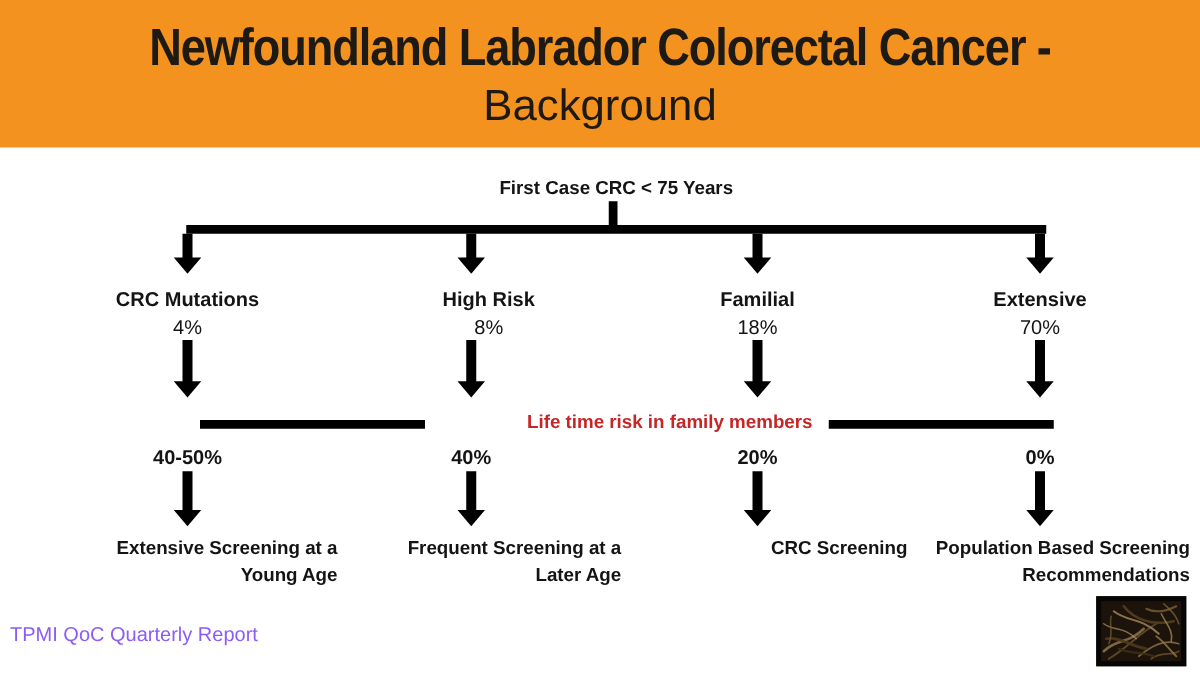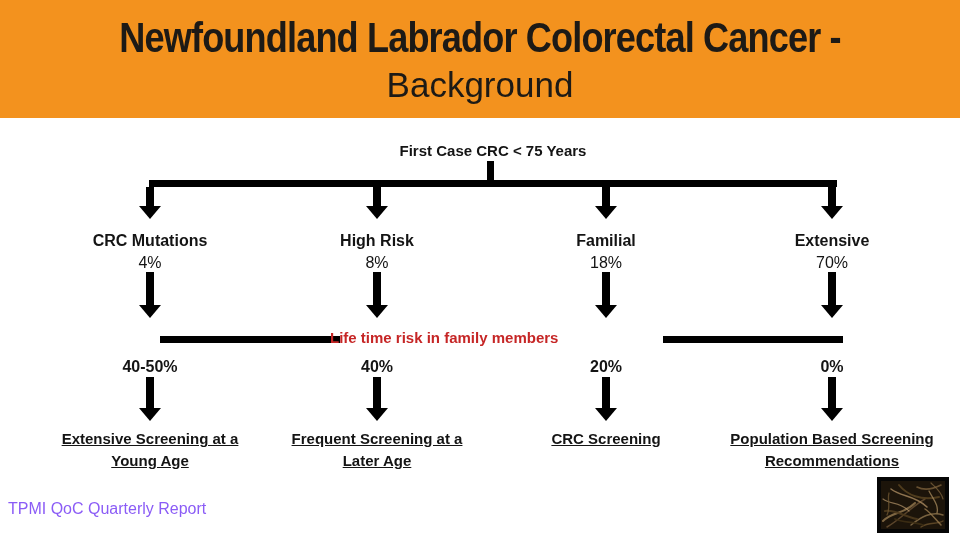--- a/index.html
+++ b/index.html
@@ -30,23 +30,23 @@
   .hline{position:absolute;height:7px;background:#000;}
   .vline{position:absolute;width:7px;background:#000;}
   .arrow{position:absolute;width:22px;}
   .arrow i{display:block;}
   .arrow .shaft{position:absolute;left:7px;top:0;width:8px;height:calc(100% - 12px);background:#000;}
   .arrow .head{position:absolute;left:0;bottom:0;width:0;height:0;
     border-left:11px solid transparent;border-right:11px solid transparent;border-top:13px solid #000;}
   .node{position:absolute;text-align:center;font-size:16px;line-height:22px;color:var(--ink);}
   .node .nm{font-weight:700;}
   .root-label{position:absolute;text-align:center;font-size:15px;font-weight:bold;color:var(--ink);}
-  .mid-label{position:absolute;text-align:left;font-size:15px;font-weight:bold;color:var(--accent-red);}
+  .mid-label{position:absolute;text-align:right;font-size:15px;font-weight:bold;color:var(--accent-red);}
   .risk{position:absolute;text-align:center;font-size:16px;font-weight:700;color:var(--ink);line-height:20px;}
-  .outcome{position:absolute;text-align:center;font-size:15px;font-weight:600;line-height:22px;color:var(--ink);text-decoration:underline;}
+  .outcome{position:absolute;text-align:right;font-size:15px;font-weight:600;line-height:22px;color:var(--ink);}
   
   .footer{position:absolute;left:8px;top:500px;font-size:16px;font-weight:400;color:#8b5cf6;}
   
   .thumb{
     position:absolute;left:877px;top:477px;width:64px;height:48px;
     background:#191208;border:4px solid #060606;
   }
   .thumb svg{display:block;}
 </style>
 </head>
@@ -77,21 +77,21 @@
     </div>
   <div class="arrow" style="left:821px;top:187px;height:32px;">
       <i class="shaft"></i>
       <i class="head"></i>
     </div>
 
   <div class="node" style="left:40px;top:230px;width:220px;">
     <div class="nm">CRC Mutations</div>
     <div class="pc">4%</div>
   </div>
-  <div class="node" style="left:267px;top:230px;width:220px;">
+  <div class="node" style="left:281px;top:230px;width:220px;">
     <div class="nm">High Risk</div>
     <div class="pc">8%</div>
   </div>
   <div class="node" style="left:496px;top:230px;width:220px;">
     <div class="nm">Familial</div>
     <div class="pc">18%</div>
   </div>
   <div class="node" style="left:722px;top:230px;width:220px;">
     <div class="nm">Extensive</div>
     <div class="pc">70%</div>

